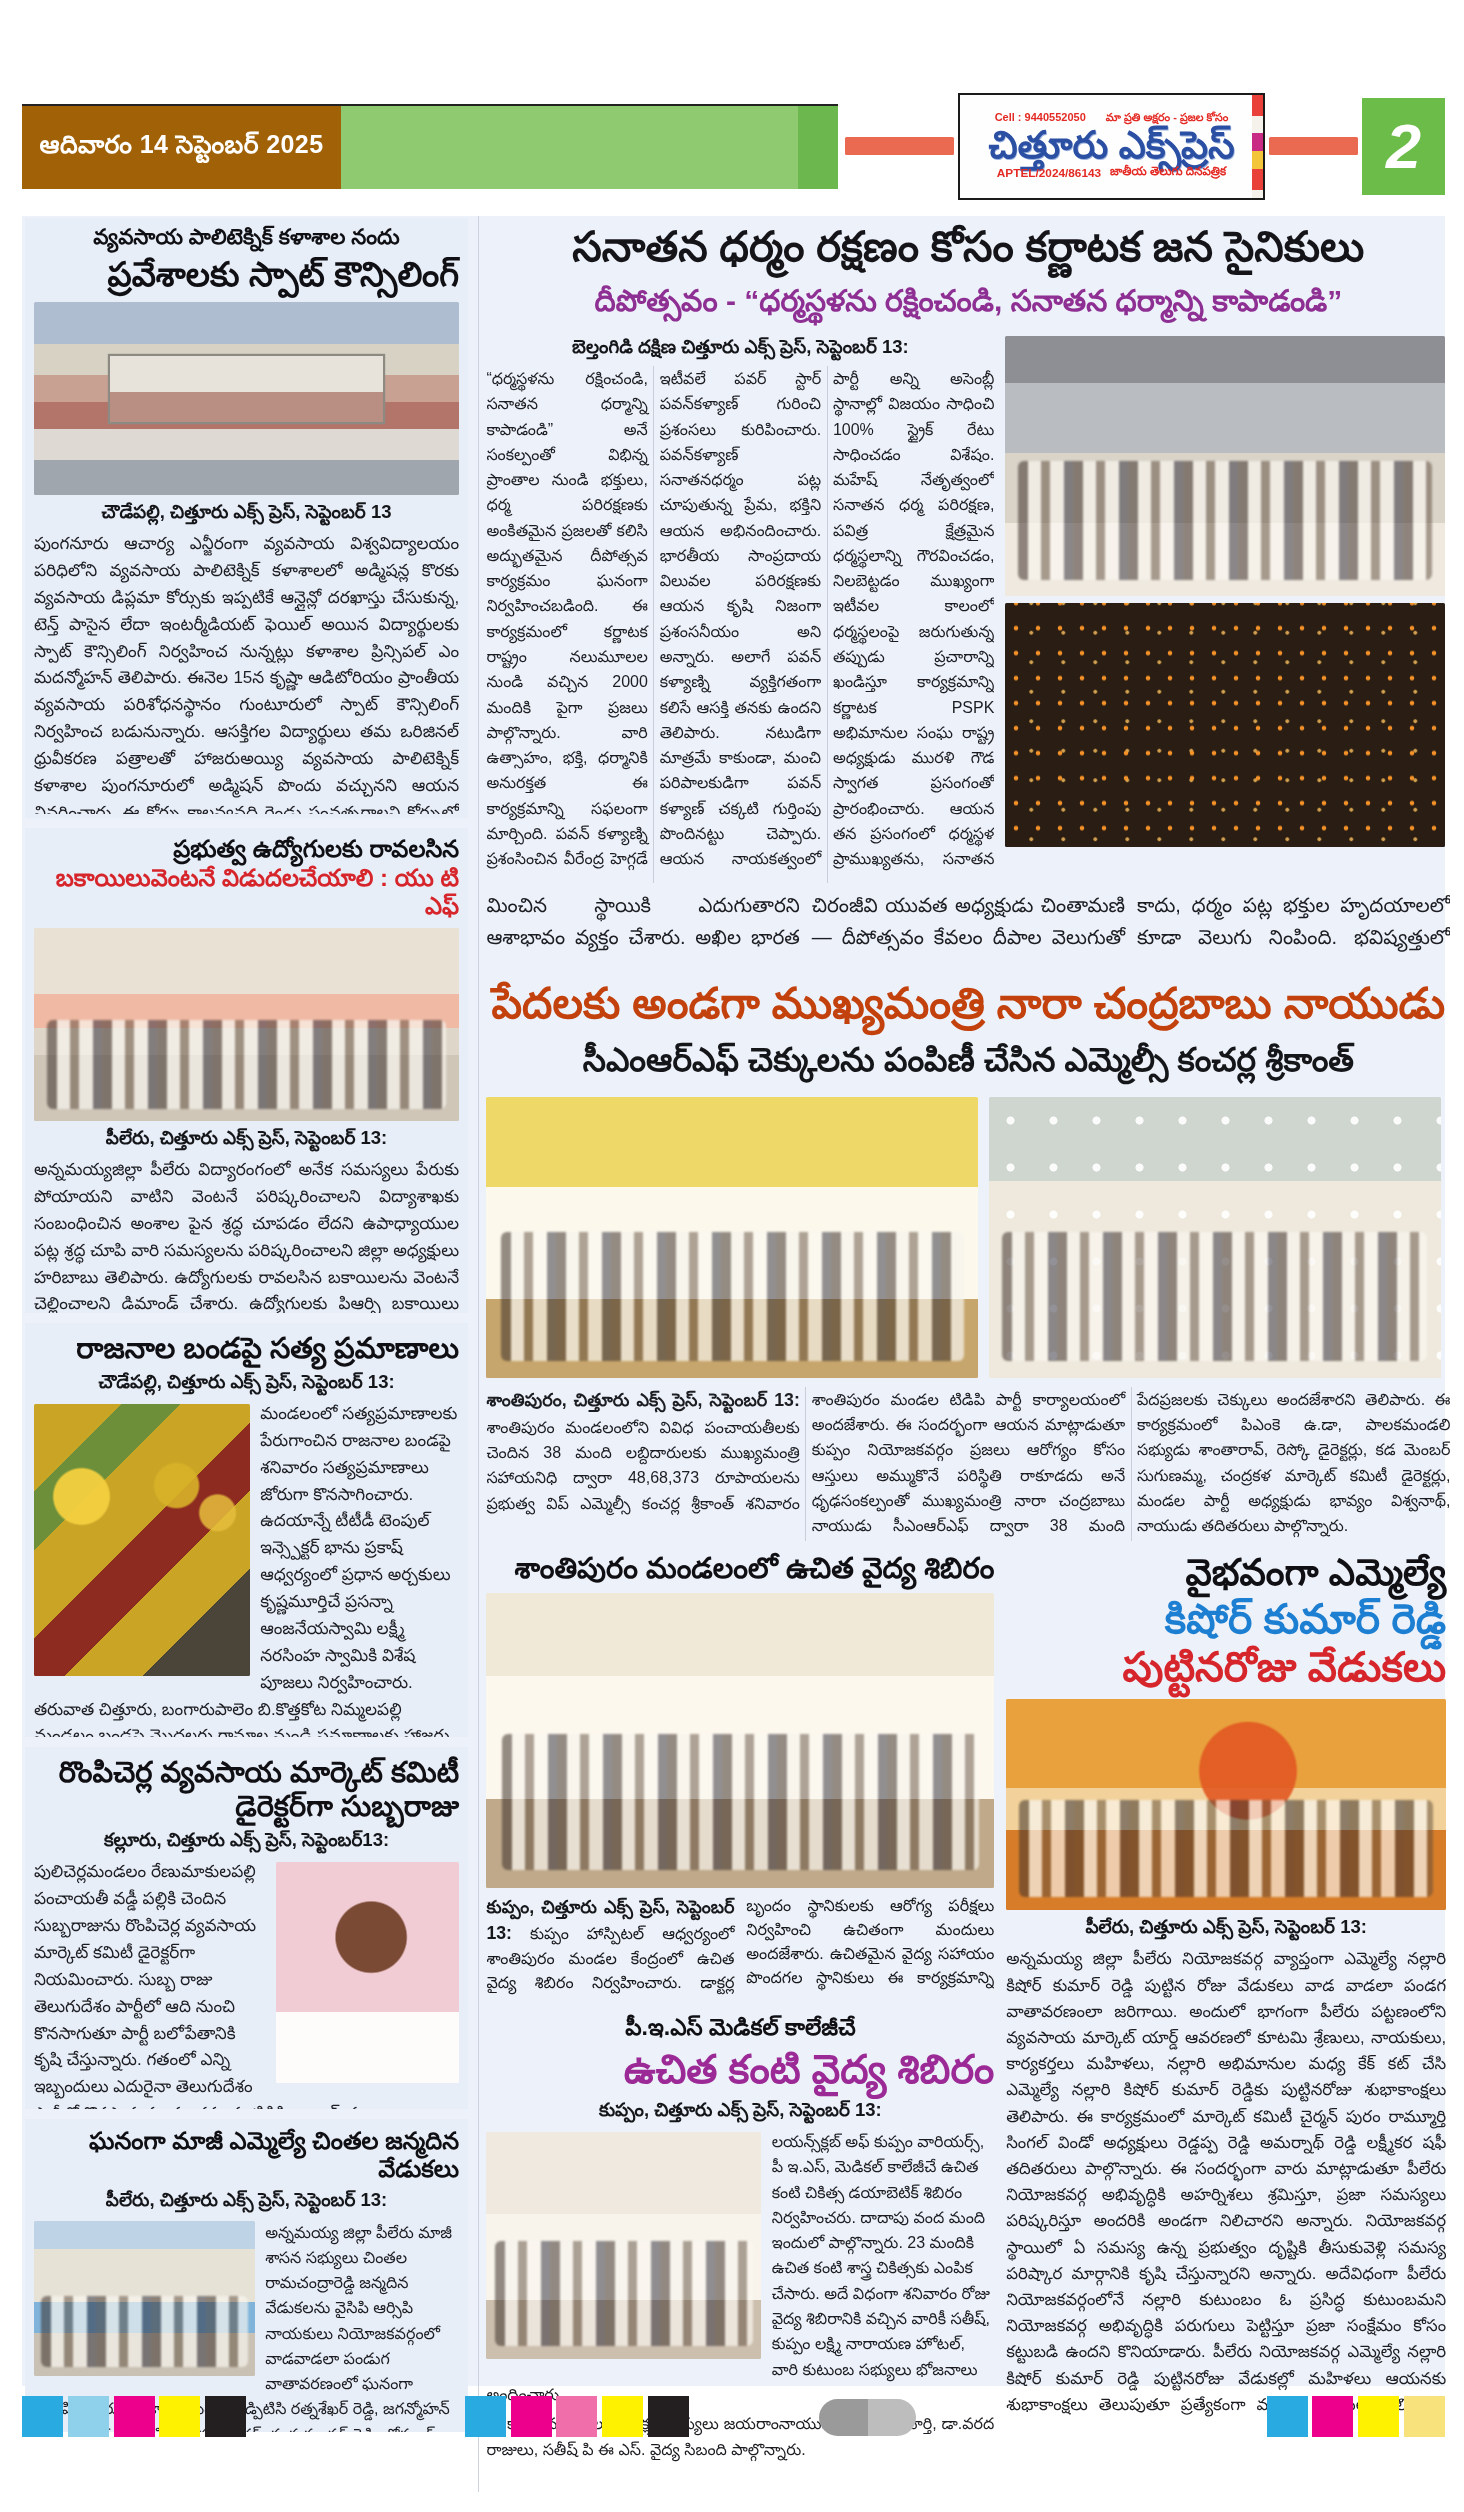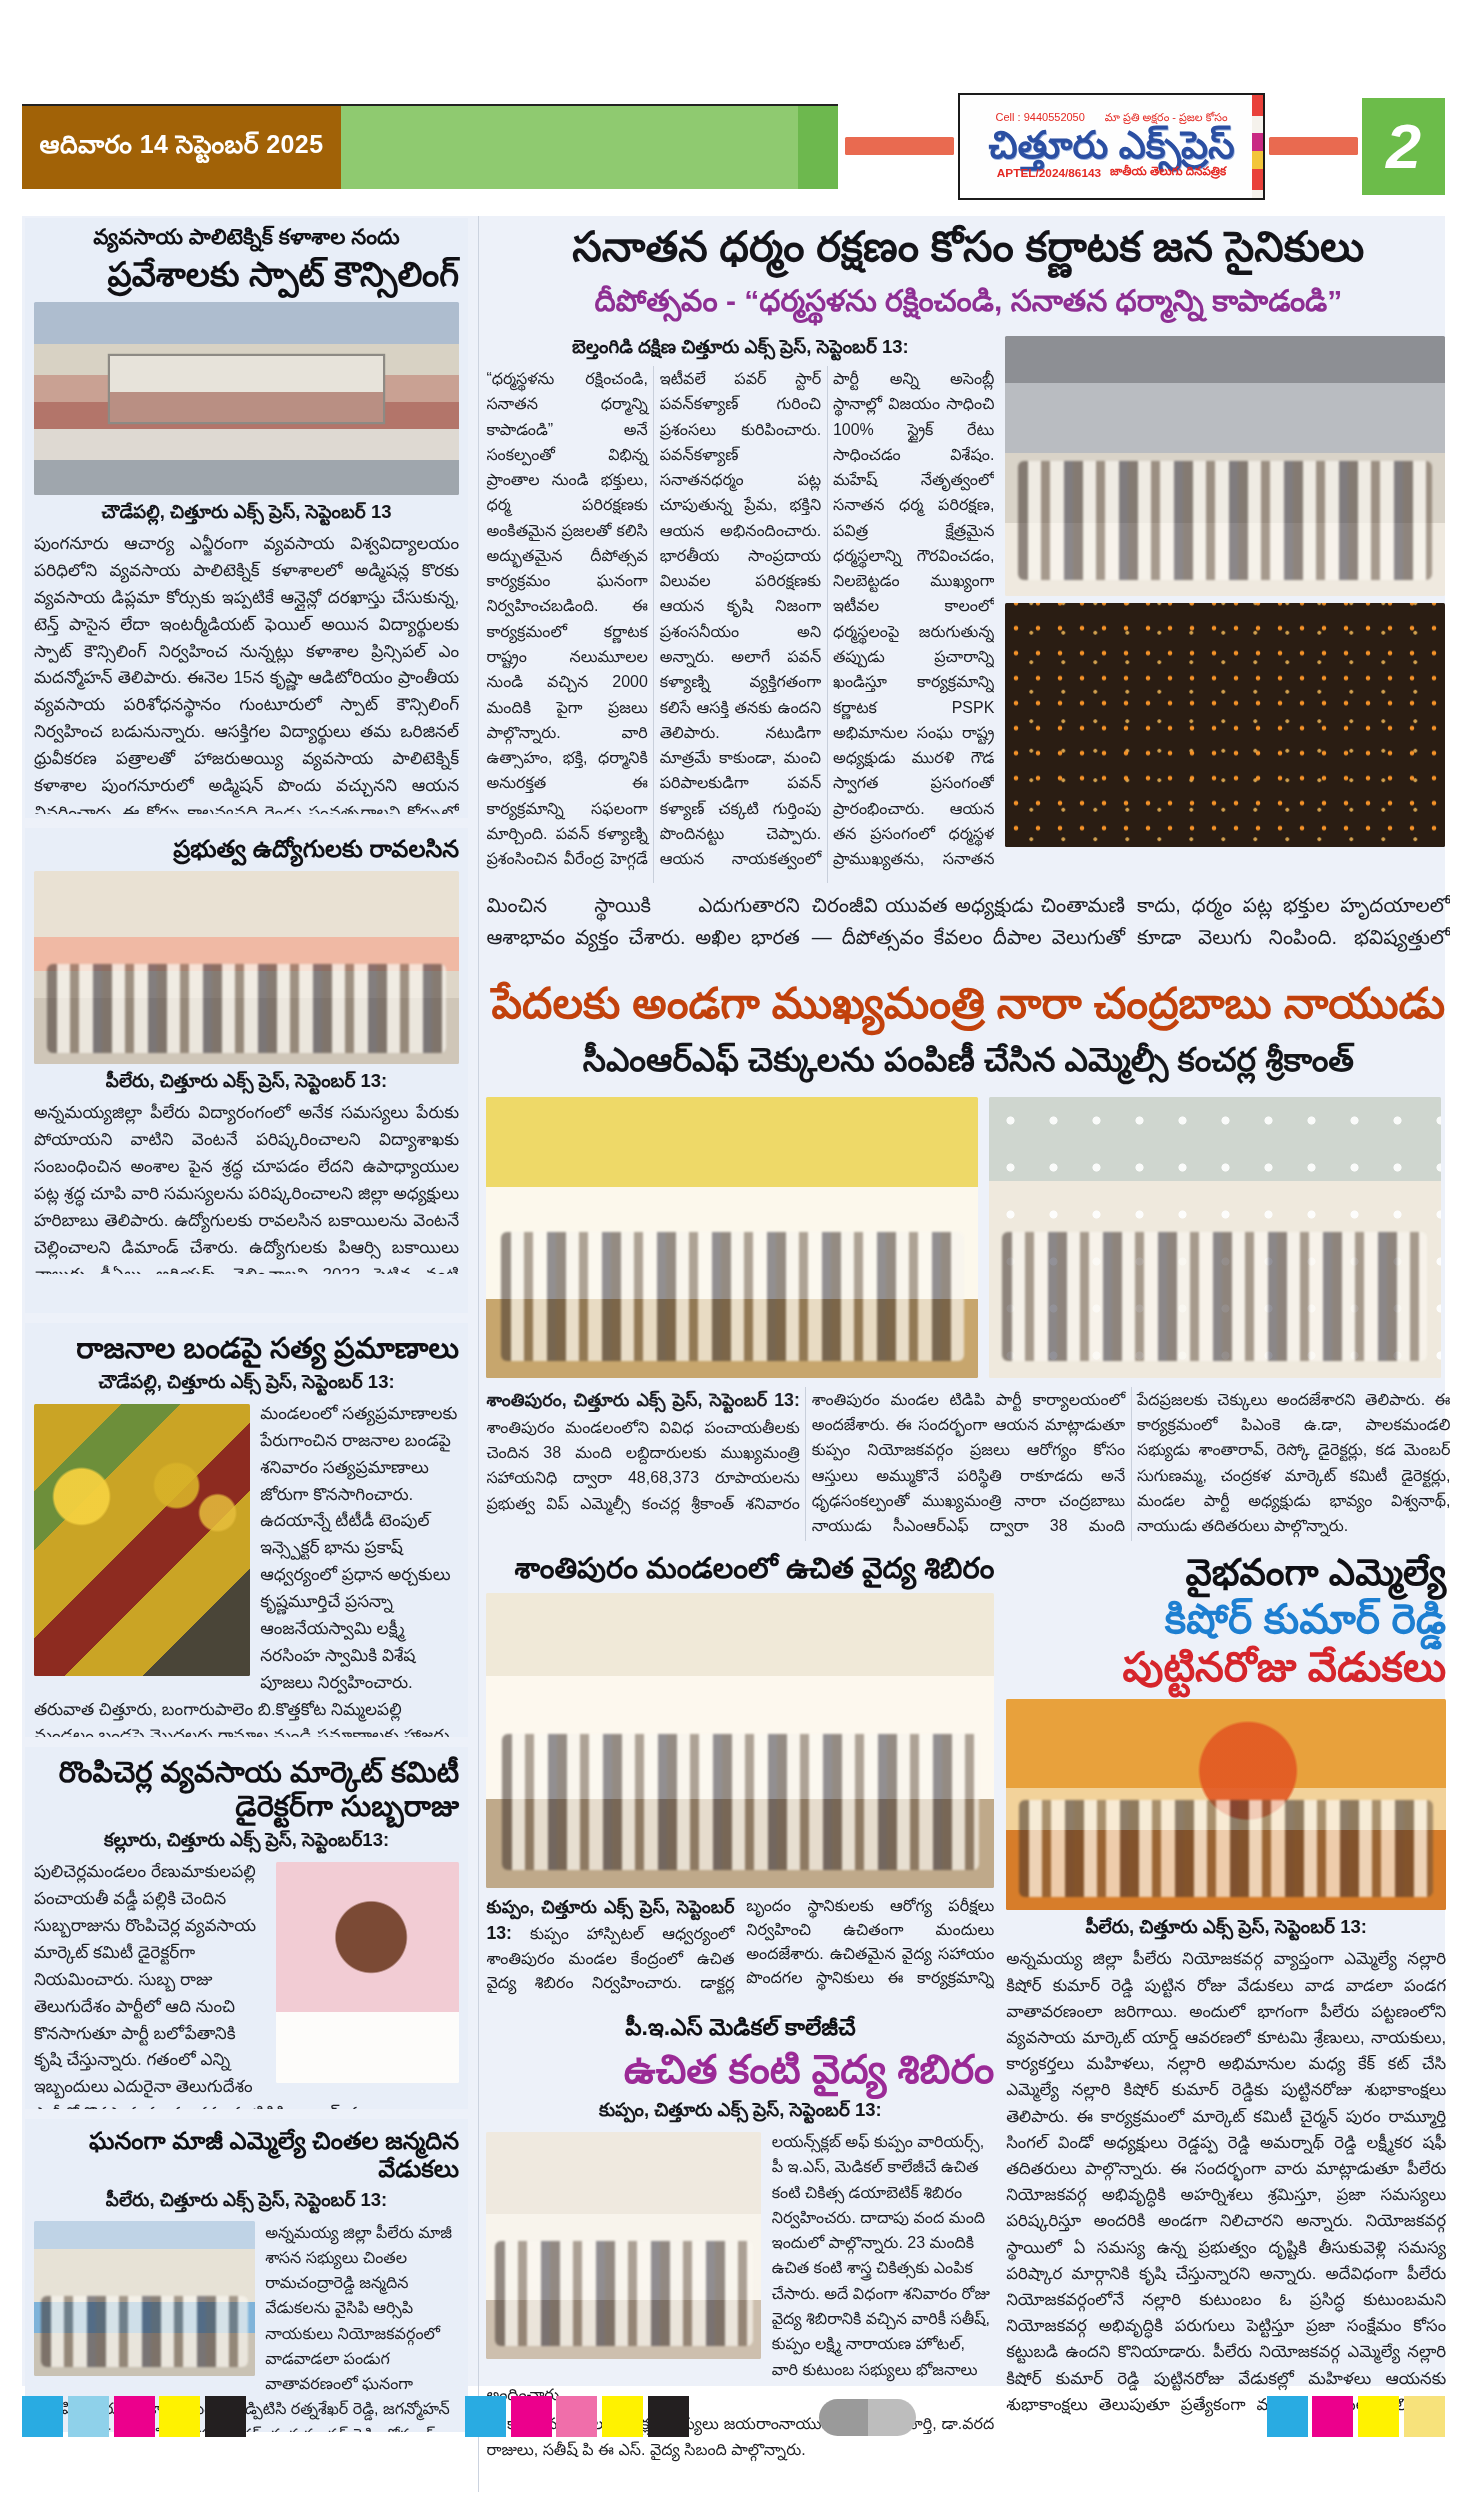--- a/index.html
+++ b/index.html
@@ -14,21 +14,21 @@
   .hdr{position:absolute;top:101px;left:22px;width:1423px;height:90px;display:flex;align-items:center;}
   .datebar{width:818px;height:83px;display:flex;border-top:2.2px solid #222;}
   .datebar .dark{width:319px;height:100%;background:#a16207;display:flex;align-items:center;justify-content:center;}
   .datebar .dark span{color:#ffffff;font-weight:bold;font-size:25px;letter-spacing:0.4px;}
   .datebar .lite{flex:1;height:100%;background:linear-gradient(90deg,#8fca70 0 92%,#6db84e 92%);}
   .dash{height:17.7px;background:#e96a50;border-radius:1.5px;}
   .dash.d1{width:109px;margin-left:7.4px;}
   .dash.d2{width:89px;}
   .mast{width:303px;height:103px;background:#fefefe;border:2.2px solid #1b1b1b;margin:0 4.4px;
         display:flex;flex-direction:column;align-items:center;justify-content:center;position:relative;overflow:hidden;}
-  .mast .top{display:flex;gap:20px;font-size:11px;font-weight:normal;color:#e42a24;}
+  .mast .top{display:flex;gap:20px;font-size:11px;font-weight:bold;color:#e42a24;}
   .mast .title{font-size:38px;line-height:1.0;font-weight:800;color:#2b4fa2;
                text-shadow:0.7px 0.7px 0 #9db4e0, -0.7px -0.7px 0 #ffffff;white-space:nowrap;}
   .mast .bot{display:flex;gap:8.9px;align-items:center;font-size:11.8px;font-weight:bold;color:#e42a24;}
   .mast .edge{position:absolute;right:0;top:0;bottom:0;width:10.3px;
               background:repeating-linear-gradient(180deg,#e9413a 0 20.7px,#f5f2ec 20.7px 38px,#c92a83 38px 56px,#f3c53a 56px 74px);}
   .pagebox{width:83px;height:97px;background:#6cbc4a;display:flex;align-items:center;justify-content:center;margin-left:4.4px;}
   .pagebox span{color:#ffffff;font-size:63px;font-weight:800;font-style:italic;}
 
   
   .content{position:absolute;top:216px;left:22px;width:1423px;height:2170px;background:#edf1f9;}
@@ -153,20 +153,21 @@
       <div class="story" style="height:585px;">
         <div class="kicker">వ్యవసాయ పాలిటెక్నిక్ కళాశాల నందు</div>
         <div class="hl h46">ప్రవేశాలకు స్పాట్ కౌన్సిలింగ్</div>
         <div class="ph ph-college" style="height:193px;margin:7.4px 0 1.5px;"></div>
         <div class="dateline">చౌడేపల్లి, చిత్తూరు ఎక్స్ ప్రెస్, సెప్టెంబర్ 13</div>
         <div class="bodytxt" style="height:283px;overflow:hidden;">పుంగనూరు ఆచార్య ఎన్జీరంగా వ్యవసాయ విశ్వవిద్యాలయం పరిధిలోని వ్యవసాయ పాలిటెక్నిక్ కళాశాలలో అడ్మిషన్ల కొరకు వ్యవసాయ డిప్లమా కోర్సుకు ఇప్పటికే ఆన్లైన్లో దరఖాస్తు చేసుకున్న, టెన్త్ పాసైన లేదా ఇంటర్మీడియట్ ఫెయిల్ అయిన విద్యార్థులకు స్పాట్ కౌన్సిలింగ్ నిర్వహించ నున్నట్లు కళాశాల ప్రిన్సిపల్ ఎం మదన్మోహన్ తెలిపారు. ఈనెల 15న కృష్ణా ఆడిటోరియం ప్రాంతీయ వ్యవసాయ పరిశోధనస్థానం గుంటూరులో స్పాట్ కౌన్సిలింగ్ నిర్వహించ బడునున్నారు. ఆసక్తిగల విద్యార్థులు తమ ఒరిజినల్ ధ్రువీకరణ పత్రాలతో హాజరుఅయ్యి వ్యవసాయ పాలిటెక్నిక్ కళాశాల పుంగనూరులో అడ్మిషన్ పొందు వచ్చునని ఆయన వివరించారు. ఈ కోర్సు కాలవ్యవధి రెండు సంవత్సరాలని కోర్సులో పదవతరగతిలో వచ్చిన మార్కుల ఆధారంగా సీటు కేటాయించడం జరుగుతుందన్నారు. డిప్లమా కోర్సు పూర్తయిన తర్వాత విద్యార్థులకు బిఎస్సి అగ్రికల్చర్‌తో పాటు ఇతర డిగ్రీ కోర్సులలో ప్రవేశం ఉపాధి అవకాశాలు ఉన్నందున విద్యార్థులు వారి తండ్రులు గుర్తించి, ఈ అవకాశాన్ని జిల్లా వ్యాప్తంగా ఉన్న విద్యార్థులు ఉపయోగించుకోవాలని ఆయన కోరారు. మరిన్ని వివరాలకు 9381351156 9010402068 నంబర్లకు సంప్రదించవచ్చునన్నారు. లేదా www.angrau.ac.in వెబ్సైట్లో సంప్రదించాలని ఆయన కోరారు.</div>
       </div>
 
       <div class="story" style="height:470px;">
         <div class="hl h34">ప్రభుత్వ ఉద్యోగులకు రావలసిన</div>
+        <div class="hl h34 red">బకాయిలువెంటనే విడుదలచేయాలి : యు టి ఎఫ్</div>
         <div class="ph ph-utf people" style="height:193px;margin:7.4px 0 1.5px;"></div>
         <div class="dateline">పీలేరు, చిత్తూరు ఎక్స్ ప్రెస్, సెప్టెంబర్ 13:</div>
         <div class="bodytxt" style="height:174px;overflow:hidden;">అన్నమయ్యజిల్లా పీలేరు విద్యారంగంలో అనేక సమస్యలు పేరుకు పోయాయని వాటిని వెంటనే పరిష్కరించాలని విద్యాశాఖకు సంబంధించిన అంశాల పైన శ్రద్ధ చూపడం లేదని ఉపాధ్యాయుల పట్ల శ్రద్ధ చూపి వారి సమస్యలను పరిష్కరించాలని జిల్లా అధ్యక్షులు హరిబాబు తెలిపారు. ఉద్యోగులకు రావలసిన బకాయిలను వెంటనే చెల్లించాలని డిమాండ్ చేశారు. ఉద్యోగులకు పిఆర్సి బకాయిలు నాలుగు డీఏలు అరియర్స్ చెల్లించాలని 2022 పెట్టిన వంటి సంపాదిత సెలవు వారి ఖాతాల్లో జమ చేయాలని కోరారు. ఈ కార్యక్రమంలో సదాశివ రెడ్డి, జిల్లా కార్యదర్శి ఆదినారాయణ, శివారెడ్డి, సుధాకర్ నాయుడు, అక్రమ భాష, దావుద్, సురేందర్‌రెడ్డి, రమణమూర్తి, శ్రీధర్ రెడ్డి, మండల నాయకులు, సుధాకర్, వేణుగోపాల్, విశ్వనాథరెడ్డి పాల్గొన్నారు.</div>
       </div>
 
       <div class="story" style="height:399px;">
         <div class="hl h40">రాజనాల బండపై సత్య ప్రమాణాలు</div>
         <div class="dateline">చౌడేపల్లి, చిత్తూరు ఎక్స్ ప్రెస్, సెప్టెంబర్ 13:</div>
         <div style="overflow:hidden;">
           <div class="ph ph-idols raj-ph"></div>

